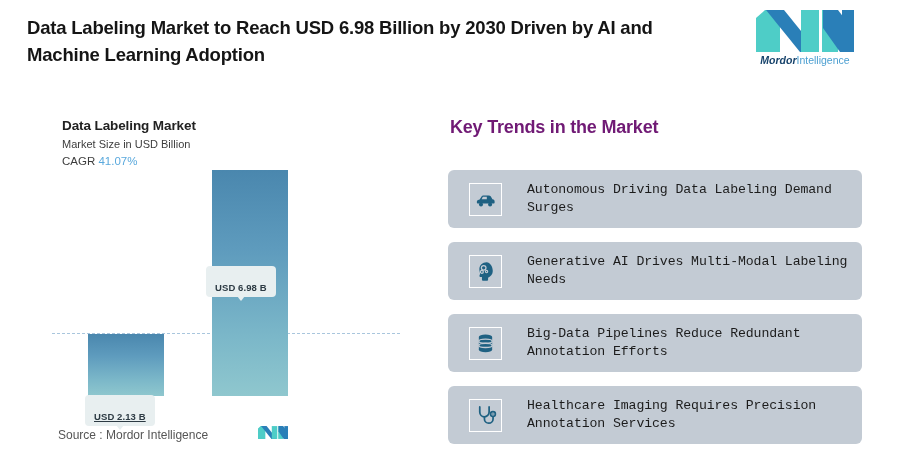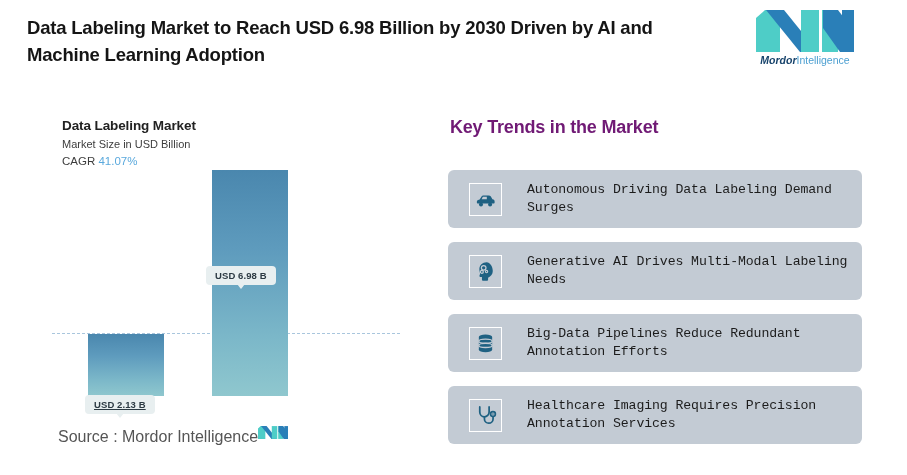--- a/index.html
+++ b/index.html
@@ -119,21 +119,21 @@
     width: 76px;
     height: 226px;
   }
   .bar-tip {
     position: absolute;
     background: #e8eff0;
     border-radius: 4px;
     font-size: 9.5px;
     font-weight: bold;
     color: #2c3a43;
-    padding: 4px 9px 4px 9px;
+    padding: 16px 9px 4px 9px;
     white-space: nowrap;
     letter-spacing: 0.1px;
   }
   .bar-tip::after {
     content: "";
     position: absolute;
     left: 50%;
     bottom: -4px;
     margin-left: -4px;
     width: 0; height: 0;
@@ -141,21 +141,21 @@
     border-right: 4px solid transparent;
     border-top: 5px solid #e8eff0;
   }
   #tip-2025 { left: 49px; top: 295px; text-decoration: underline; }
   #tip-2030 { left: 170px; top: 166px; }
 
   #source-row {
     position: absolute;
     left: 58px;
     top: 428px;
-    font-size: 16px;
+    font-size: 12px;
     color: #555;
     white-space: nowrap;
   }
   #source-logo {
     position: absolute;
     left: 258px;
     top: 425px;
     width: 30px;
     height: 15px;
   }

